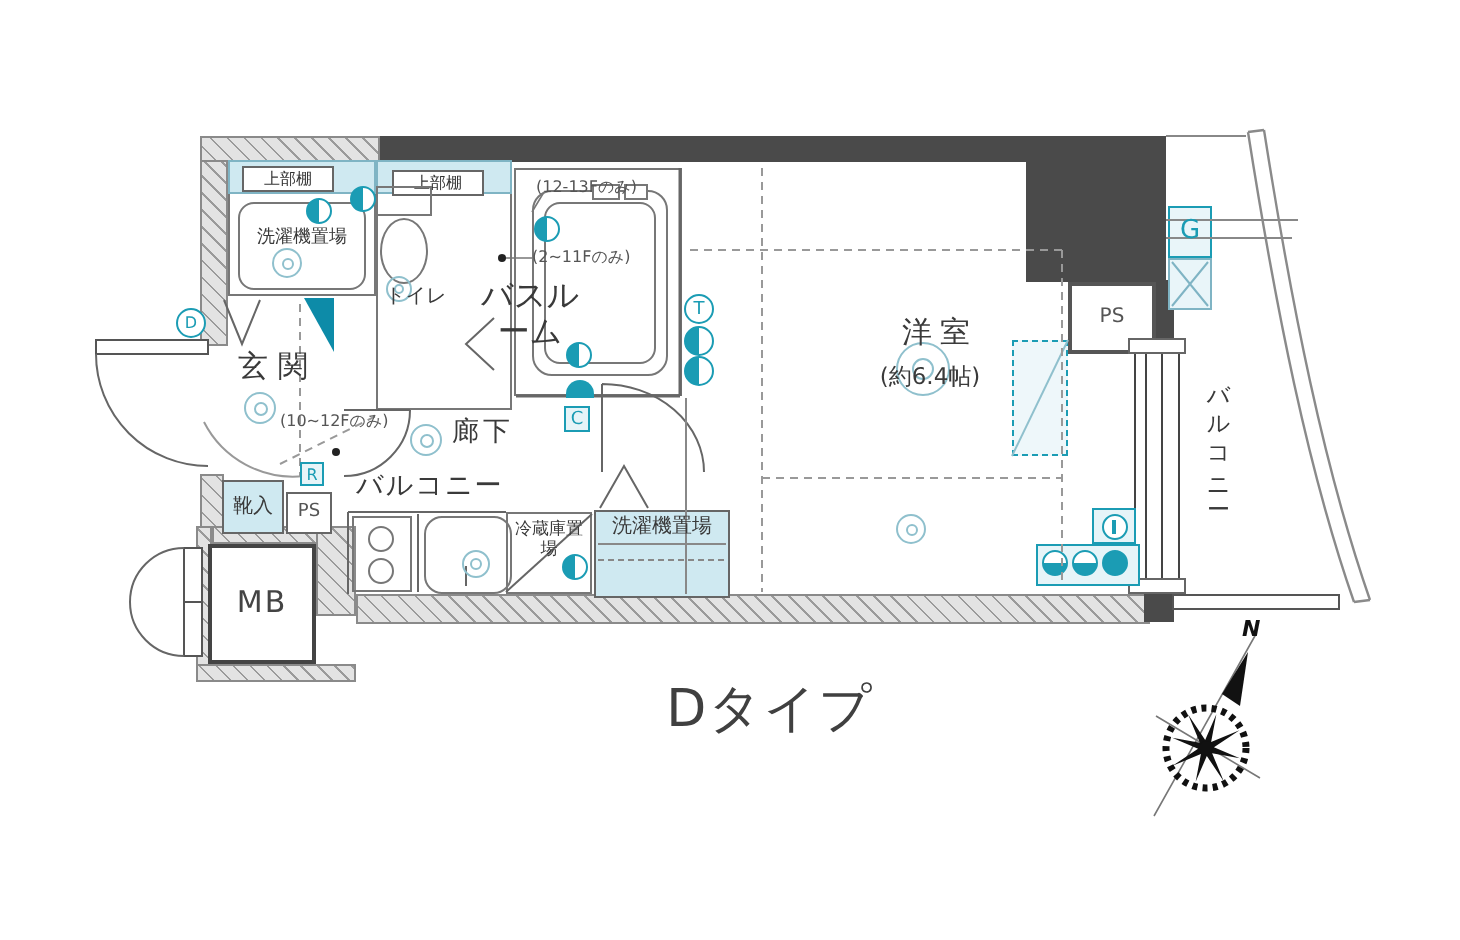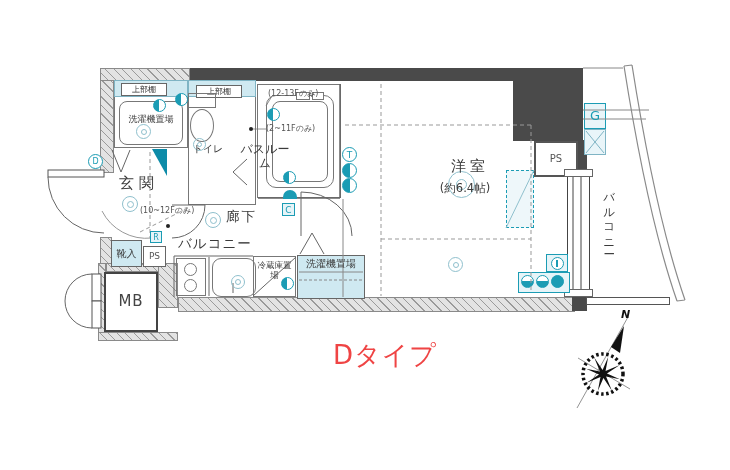--- a/index.html
+++ b/index.html
@@ -223,21 +223,21 @@
   <div class="dcirc" style="left:448px;top:257px;width:15px;height:15px">
       <span style="width:6px;height:6px"></span>
     </div>
 
   <div class="lbl ctr" style="left:116px;top:106px;width:70px;height:26px;font-size:9px">
       <span>洗濯機置場</span>
     </div>
   <div class="lbl ctr" style="left:186px;top:141px;width:44px;height:15px;font-size:10px">
       <span>トイレ</span>
     </div>
-  <div class="lbl ctr wrap" style="left:238px;top:137px;width:54px;height:40px;font-size:12px">
+  <div class="lbl ctr wrap" style="left:238px;top:137px;width:54px;height:40px;font-size:16px">
       <span>バスルーム</span>
     </div>
   <div class="lbl gray" style="left:268px;top:89px;font-size:8px"><span>(12-13Fのみ)</span></div>
   <div class="lbl gray" style="left:266px;top:124px;font-size:8px"><span>(2~11Fのみ)</span></div>
   <div class="lbl" style="left:119px;top:175px;font-size:15px;letter-spacing:5px"><span>玄関</span></div>
   <div class="lbl gray" style="left:140px;top:206px;font-size:8px"><span>(10~12Fのみ)</span></div>
   <div class="lbl ctr" style="left:111px;top:240px;width:31px;height:27px;font-size:10px">
       <span>靴入</span>
     </div>
   <div class="lbl ctr gray" style="left:143px;top:246px;width:23px;height:21px;font-size:9px">
@@ -260,18 +260,18 @@
   <div class="lbl ctr" style="left:424px;top:182px;width:82px;height:14px;font-size:11.5px">
       <span>(約6.4帖)</span>
     </div>
   <div class="lbl ctr gray" style="left:534px;top:141px;width:44px;height:36px;font-size:10px">
       <span>PS</span>
     </div>
   <div class="lbl ctr teal" style="left:584px;top:103px;width:22px;height:26px;font-size:13px">
       <span>G</span>
     </div>
   <div class="lbl vtext" style="left:602px;top:184px;font-size:11.5px"><span>バルコニー</span></div>
-  <div class="lbl ctr" style="left:322px;top:339px;width:126px;height:34px;font-size:26px;color:#ef4444;letter-spacing:1px">
+  <div class="lbl ctr" style="left:322px;top:339px;width:126px;height:34px;font-size:26px;color:#404040;letter-spacing:1px">
       <span>Dタイプ</span>
     </div>
   <div class="lbl" style="left:621px;top:309px;font-size:11px;font-weight:bold;font-style:italic;color:#111"><span>N</span></div>
 
 </div>
 
 </body></html>

